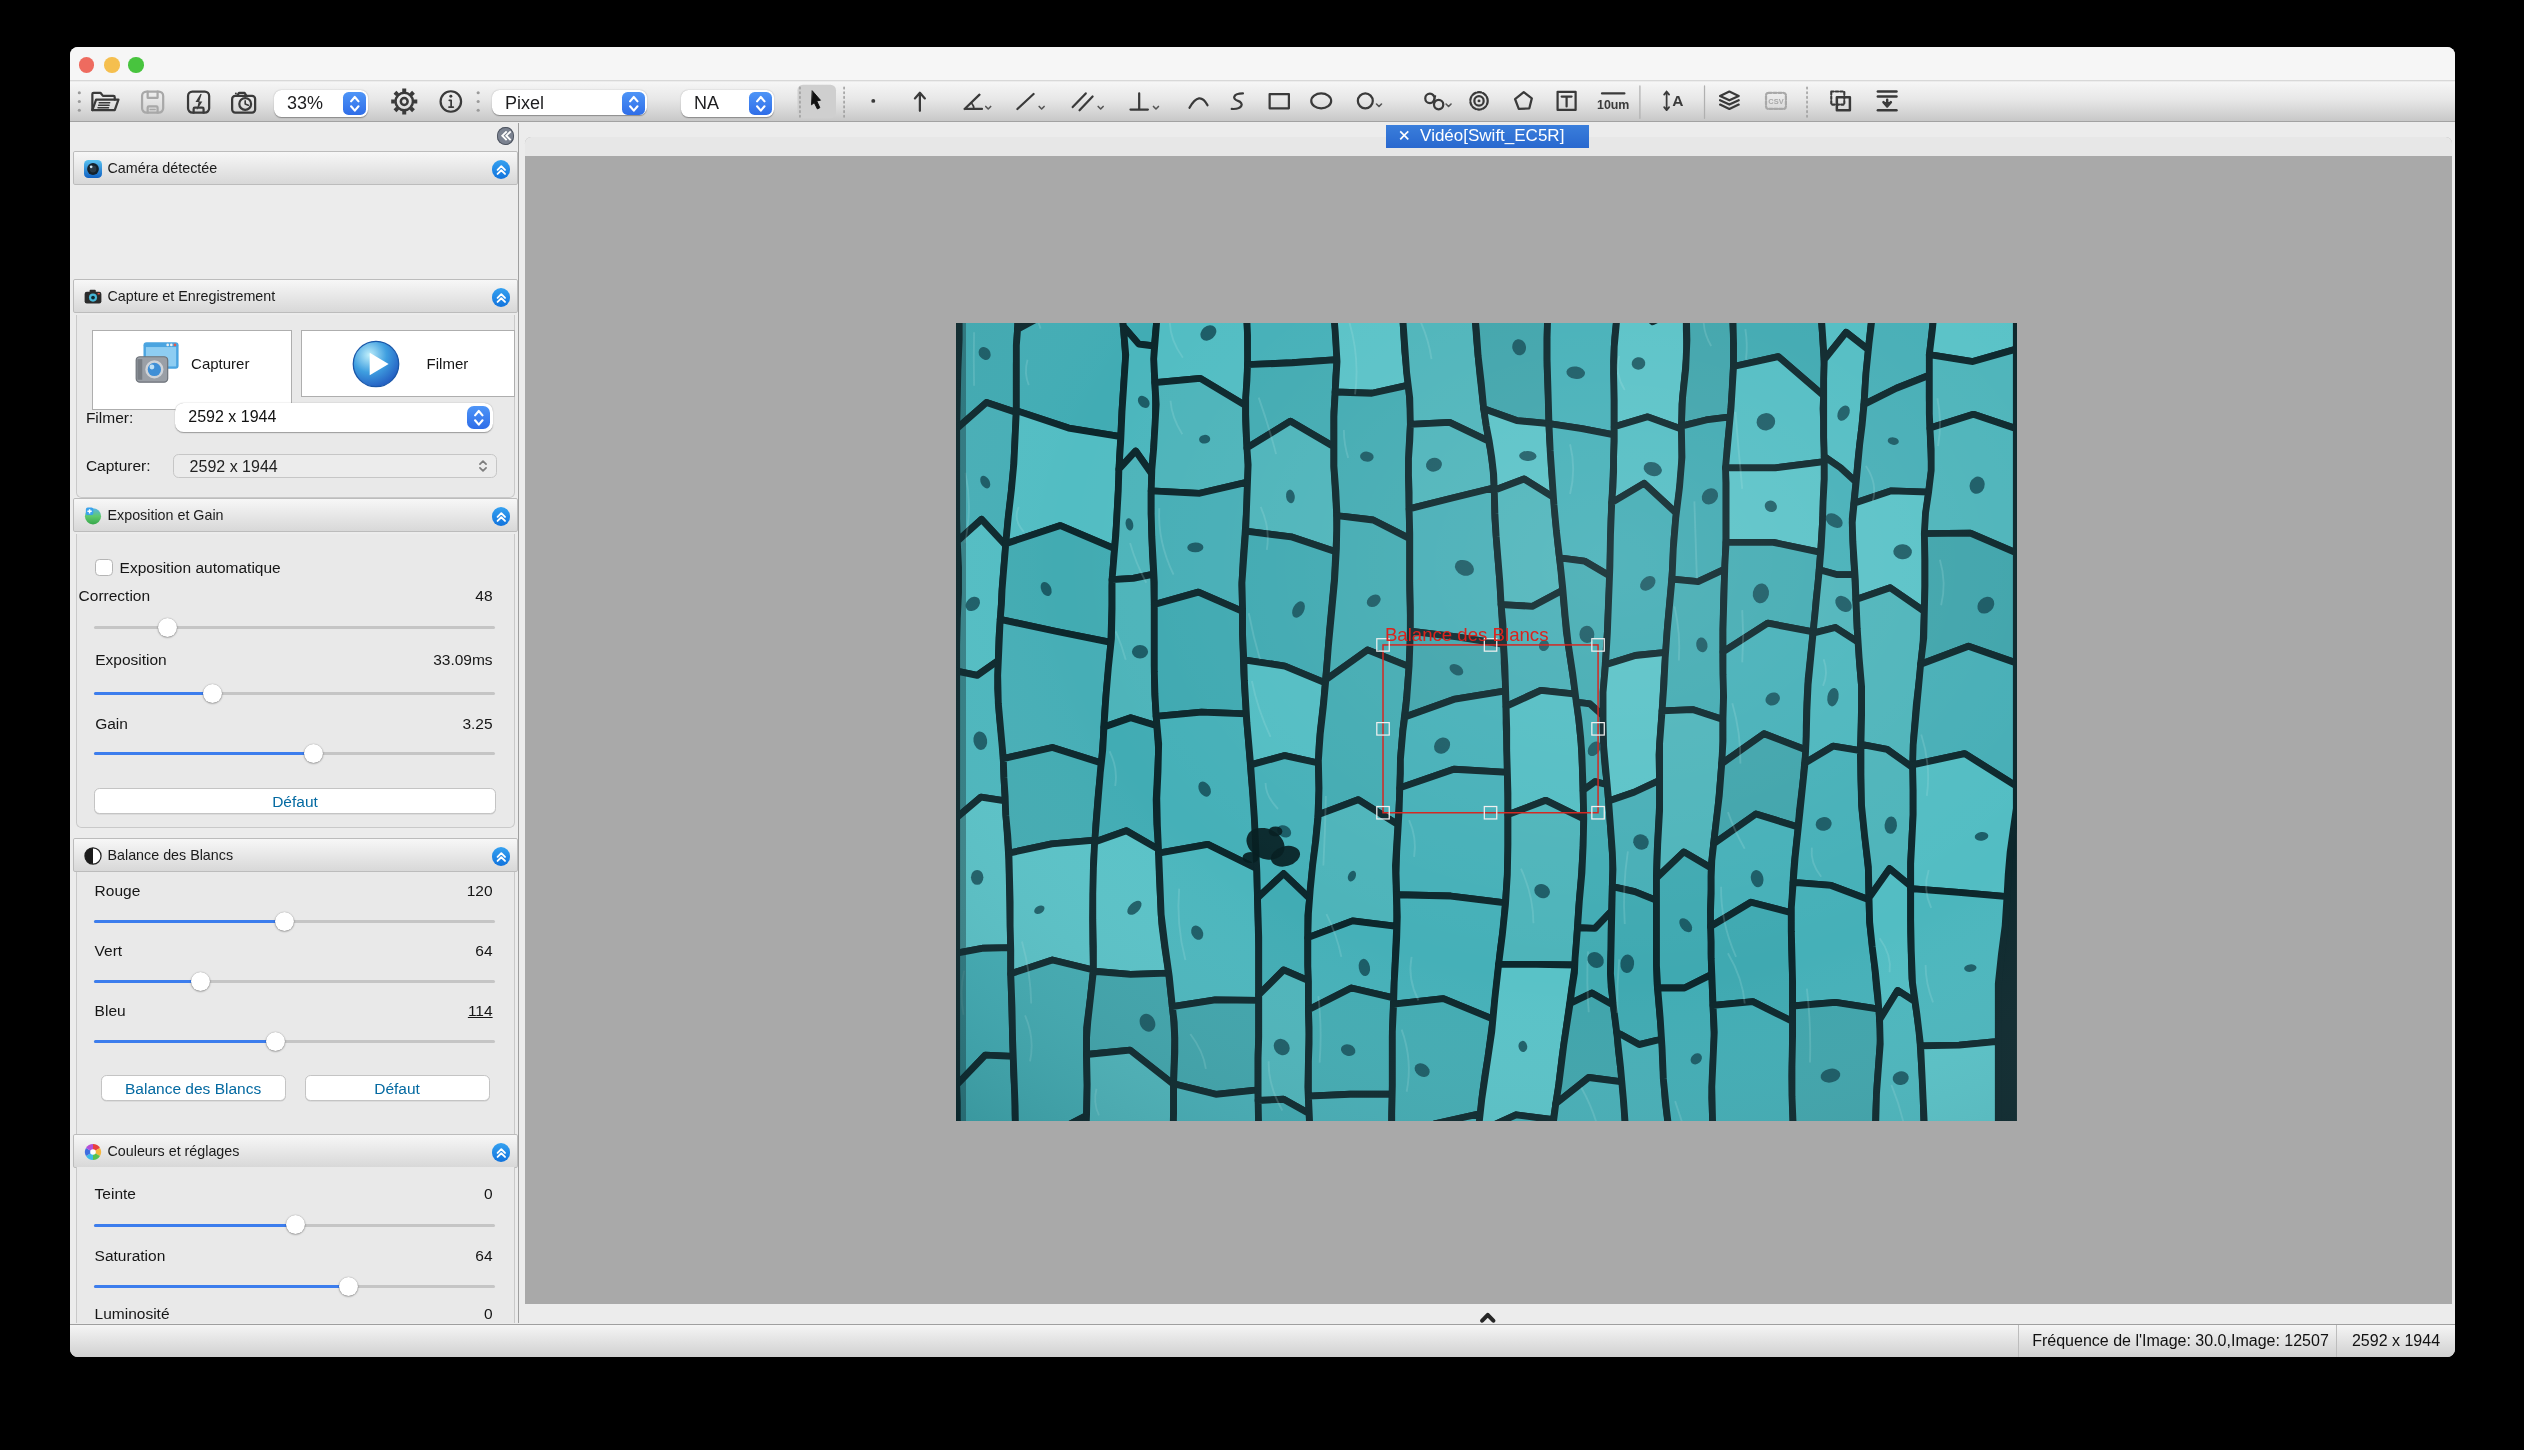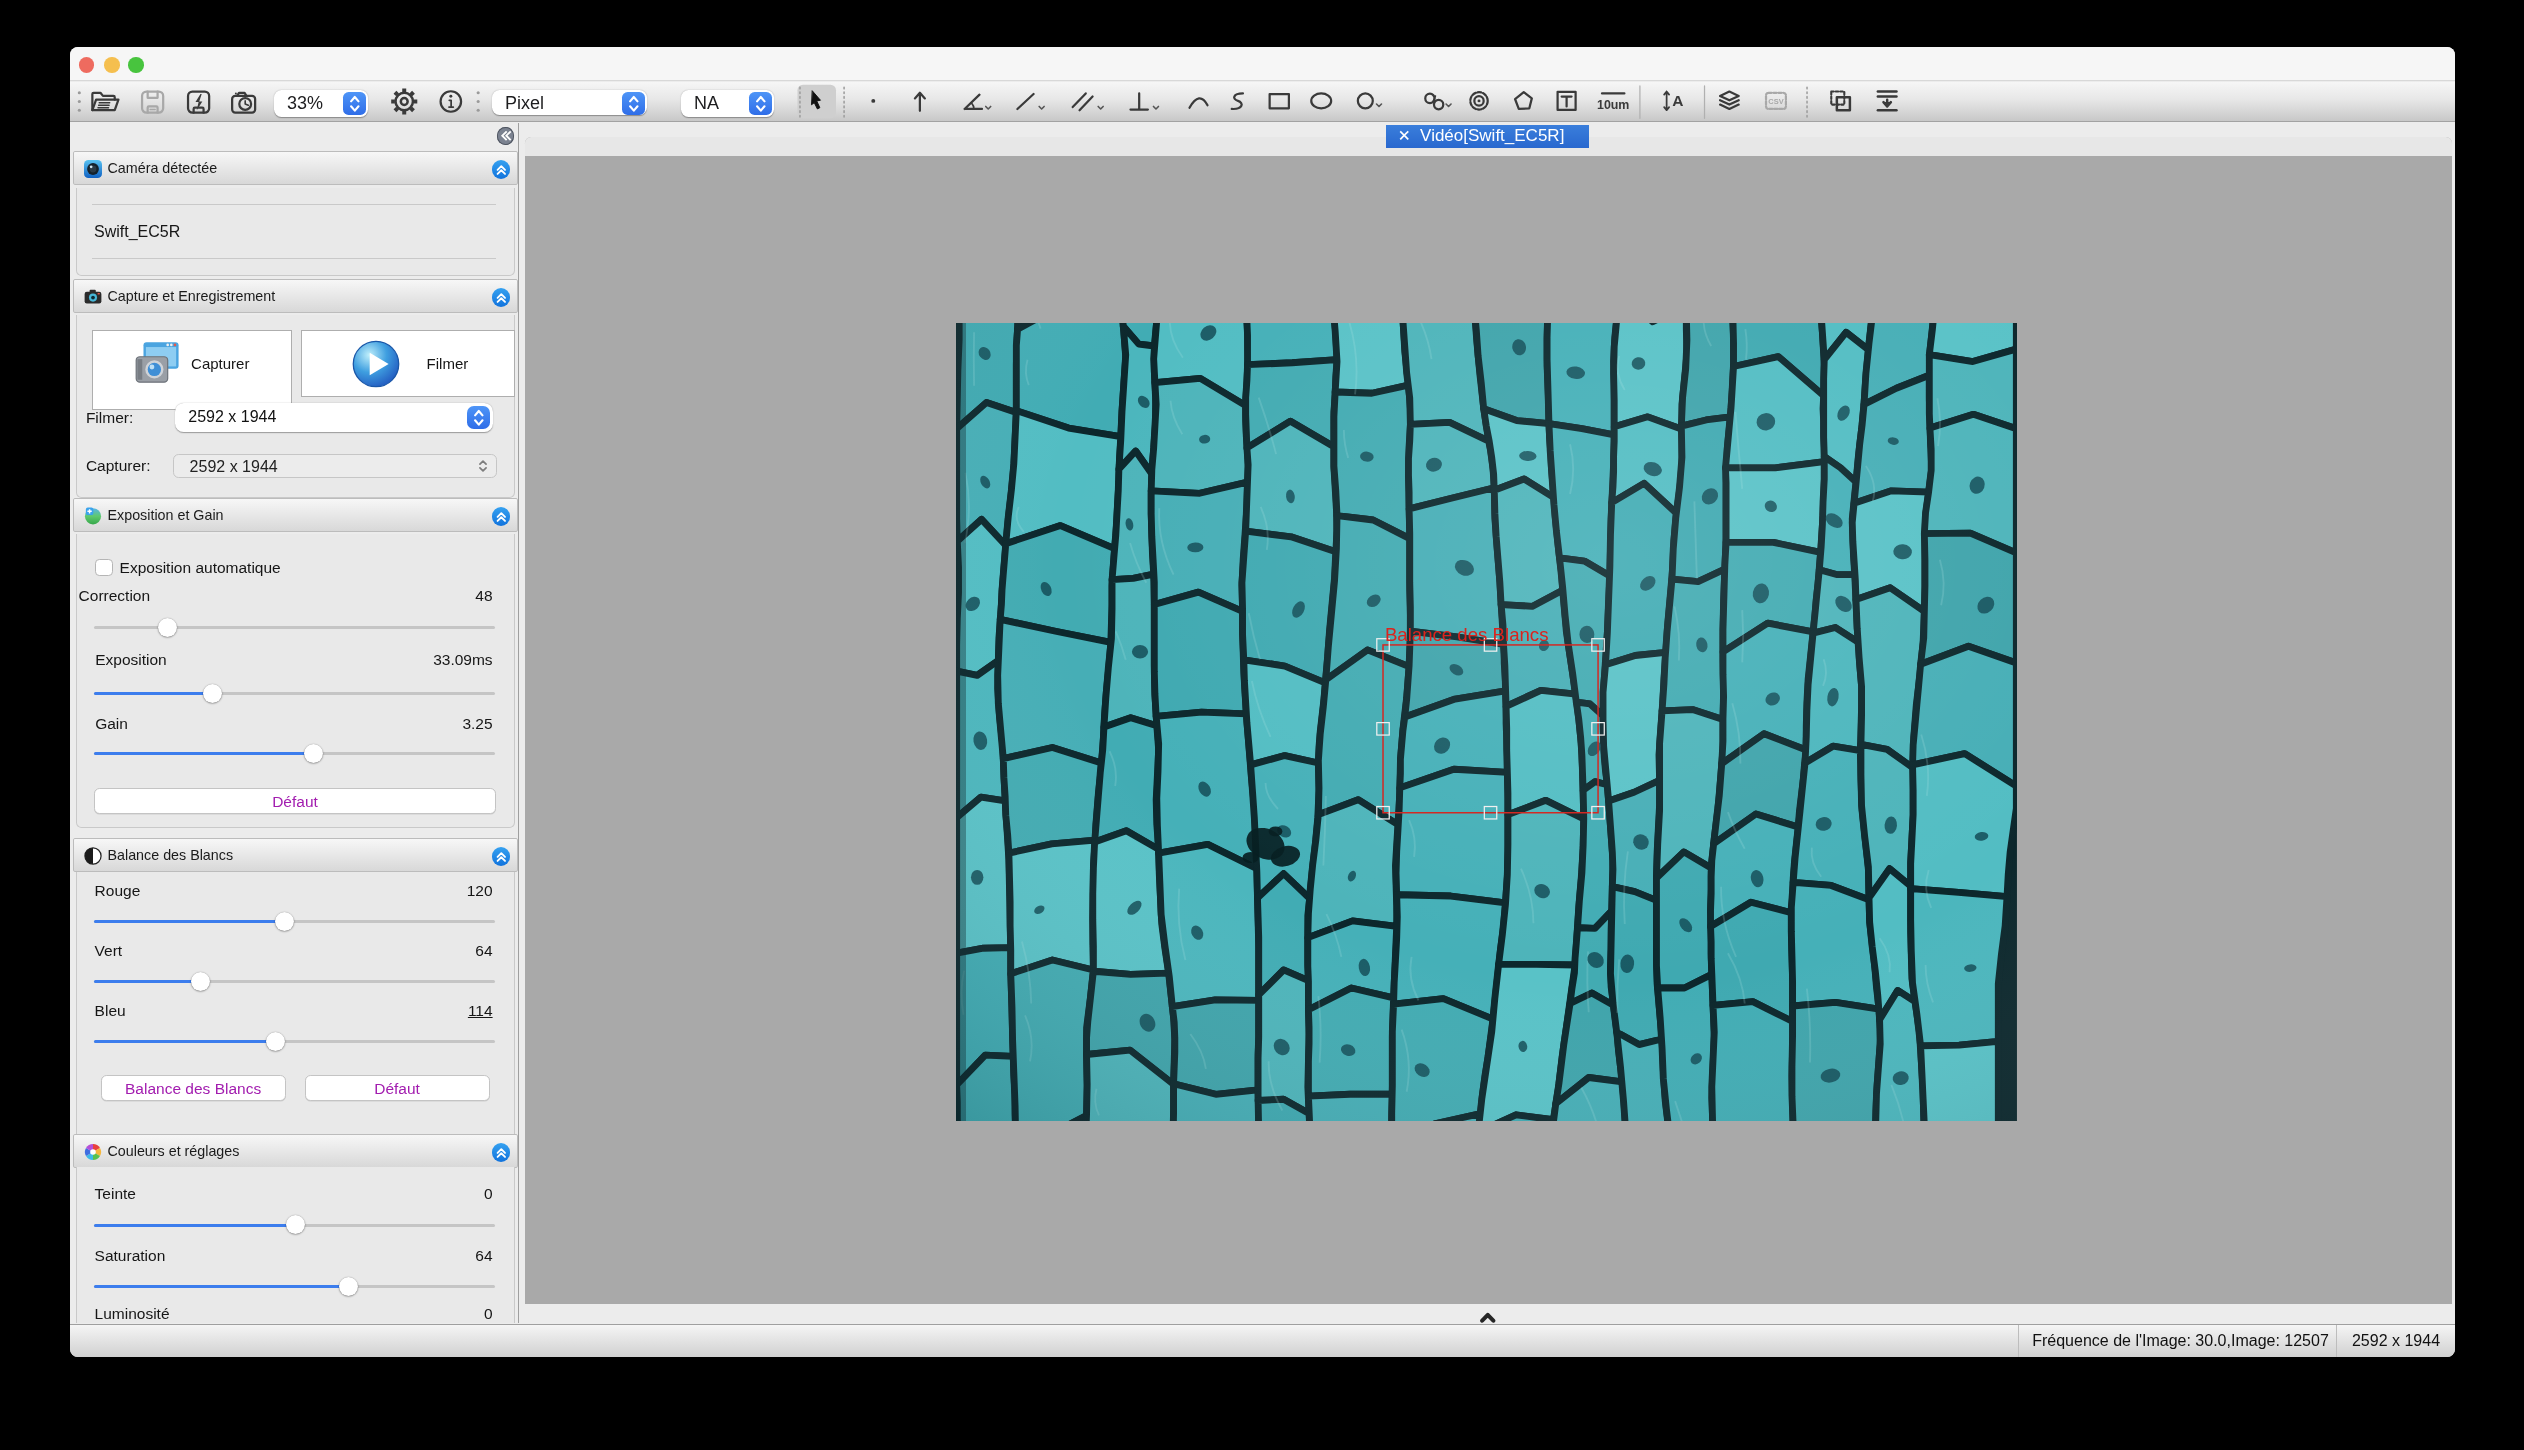--- a/index.html
+++ b/index.html
@@ -22,21 +22,21 @@
 .cbtn { position:absolute; background:#fff; border:0.6px solid #aeaeae; }
 .panelhead { position:absolute; left:2.5px; width:445px; height:34px; background:linear-gradient(#f7f7f7,#d8d8d8); border:0.6px solid #bcbcbc; border-radius:1.9px; }
 .panelhead .ph-t { position:absolute; left:34px; top:0; height:33px; line-height:33px; font-size:14.3px; color:#1b1b1b; }
 .panelbody { position:absolute; left:5.6px; width:439px; background:#e9e9e9; border:0.6px solid #c9c9c9; border-top:none; border-radius:0 0 5.6px 5.6px; }
 .chev { position:absolute; right:6.2px; top:8px; width:18.6px; height:18.6px; border-radius:50%; background:linear-gradient(#35a1f0,#1173dd); }
 .lbl { position:absolute; font-size:15.5px; color:#161616; }
 .val { position:absolute; font-size:15.5px; color:#161616; text-align:right; right:21px; }
 .track { position:absolute; height:3.1px; border-radius:1.9px; background:#c5c5c5; }
 .fill { position:absolute; height:3.1px; border-radius:1.9px; background:#3c7ded; }
 .thumb { position:absolute; width:19px; height:19px; border-radius:50%; background:#fff; box-shadow:0 0.6px 1.9px rgba(0,0,0,.45), 0 0 0.6px rgba(0,0,0,.3); }
-.btn { position:absolute; background:#fff; border:0.6px solid #c4c4c4; border-radius:5.6px; box-shadow:0 0.6px 0.6px rgba(0,0,0,.12); font-size:15.5px; color:#a21caf; text-align:center; }
+.btn { position:absolute; background:#fff; border:0.6px solid #c4c4c4; border-radius:5.6px; box-shadow:0 0.6px 0.6px rgba(0,0,0,.12); font-size:15.5px; color:#0369a1; text-align:center; }
 
 #main { position:absolute; left:450px; top:76px; width:1935px; height:1200px; background:#ececec; }
 #canvasbox { position:absolute; left:5px; top:14.3px; width:1927px; height:1167px; background:#a9a9a9; border-radius:6.2px 6.2px 0 0; }
 #canvastopband { position:absolute; left:0px; top:0px; width:1927px; height:18.6px; background:#e7e7e7; border-radius:6.2px 6.2px 0 0; }
 #tab { position:absolute; left:866px; top:1.9px; width:203px; height:23px; background:linear-gradient(#3a7edb,#2968cf); color:#fff; font-size:17px; line-height:22.4px; }
 #imgwrap { position:absolute; left:431px; top:186px; width:1061px; height:798px; overflow:hidden; }
 #bottomstrip { position:absolute; left:0; top:1182px; width:1935px; height:18.6px; background:#ececec; }
 
 #status { position:absolute; left:0; top:1277px; width:2385px; height:34px; background:linear-gradient(#f5f5f5,#cfcfcf); border-top:1.2px solid #9f9f9f; font-size:16px; color:#111; }
 .scell { position:absolute; top:0; height:32px; line-height:32px; border-left:1.2px solid #bdbdbd; }
@@ -276,25 +276,20 @@
             <rect width="29" height="29" rx="7" fill="url(#camg)"></rect>
             <circle cx="14.5" cy="14.5" r="9.5" fill="#14222c"></circle>
             <circle cx="14.5" cy="14.5" r="5.5" fill="#2b3b46"></circle>
             <circle cx="11.5" cy="11" r="2.2" fill="#cfe6f2"></circle>
           </svg>
       <span class="ph-t">Caméra détectée</span>
       <div class="chev"><svg width="18.6" height="18.6" viewBox="0 0 30 30" fill="none" stroke="#fff" stroke-width="3" stroke-linecap="round" stroke-linejoin="round">
               <path d="M9,16 L15,10 L21,16"></path>
               <path d="M9,22.5 L15,16.5 L21,22.5"></path>
             </svg></div>
-    </div>
-    <div class="panelbody" style="top:65px; height:88px;">
-      <div class="hline" style="left:15.5px; top:16px; width:404px;"></div>
-      <span class="lbl" style="left:17.4px; top:35px; font-size:16px;">Swift_EC5R</span>
-      <div class="hline" style="left:15.5px; top:70px; width:404px;"></div>
     </div>
 
     <div class="panelhead" style="top:156px;">
       <svg class="phicon" viewBox="0 0 29 29">
             <rect x="1" y="6" width="27" height="19" rx="3.5" fill="#2b2b2b"></rect>
             <rect x="9" y="3" width="10" height="5" rx="1.5" fill="#2b2b2b"></rect>
             <circle cx="14.5" cy="15.5" r="6.5" fill="#47b7d8"></circle>
             <circle cx="14.5" cy="15.5" r="3" fill="#0c2a33"></circle>
             <rect x="22" y="8" width="3.4" height="2.4" fill="#e05548"></rect>
           </svg>

